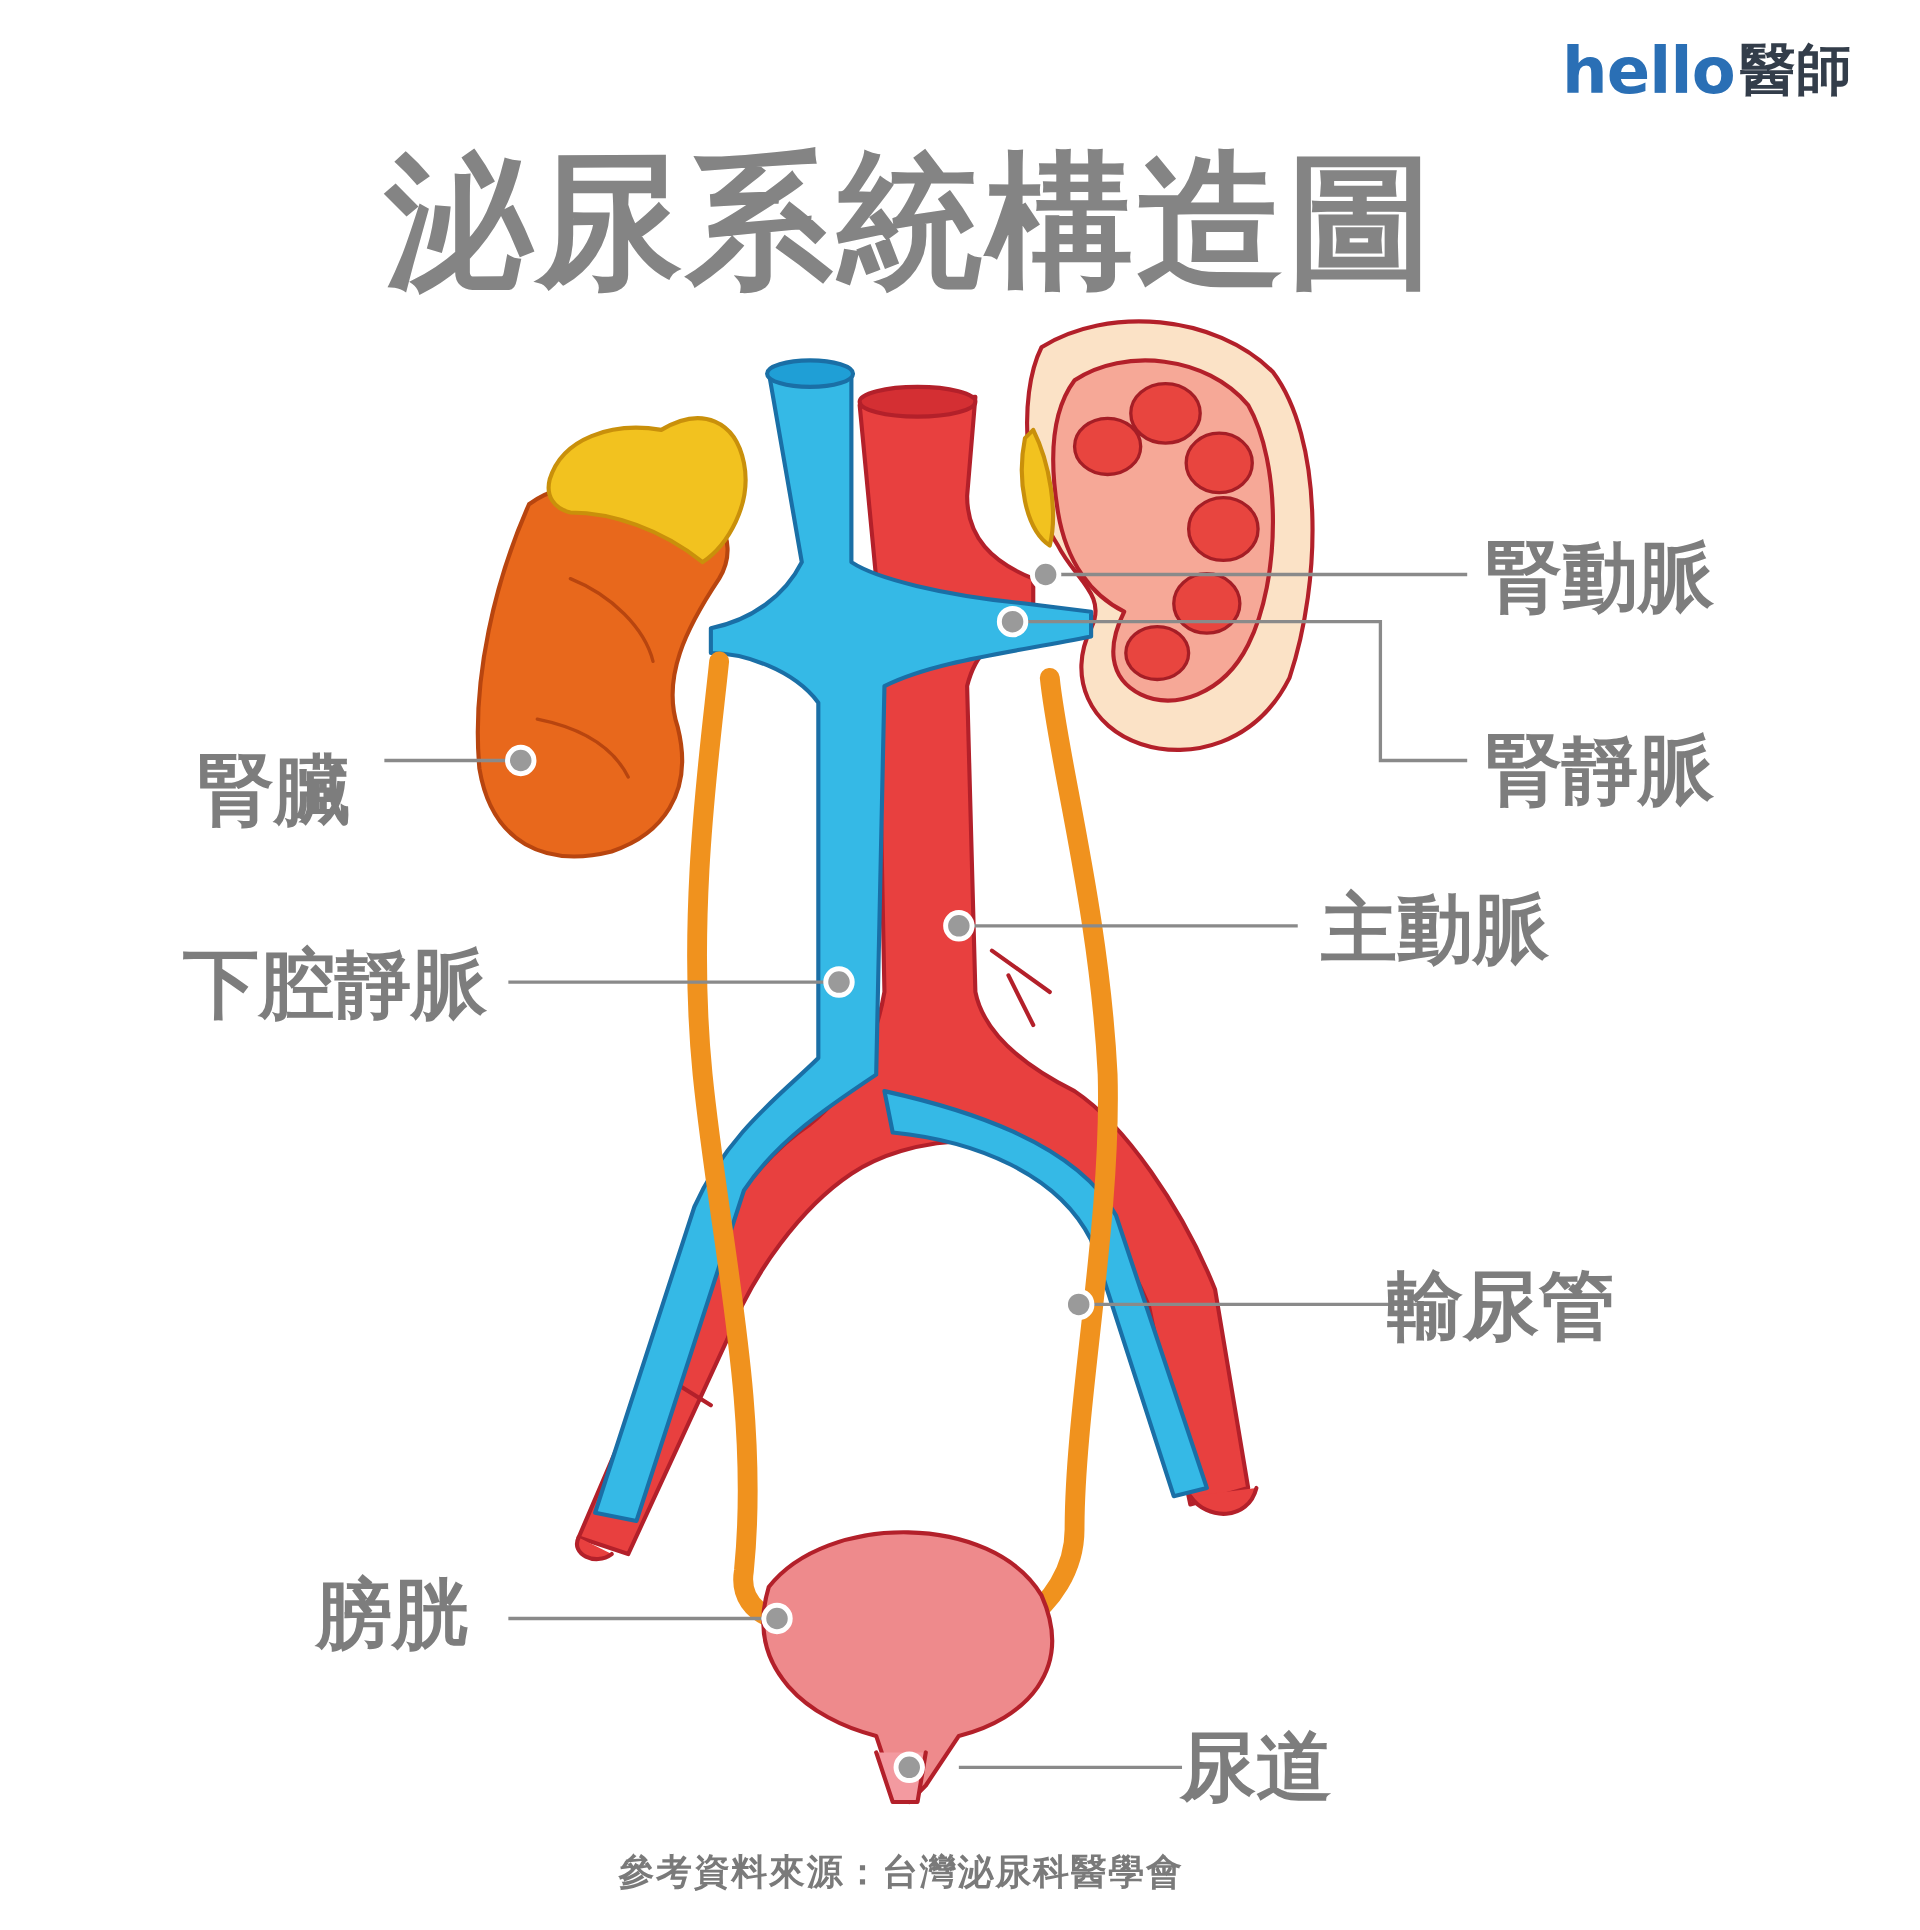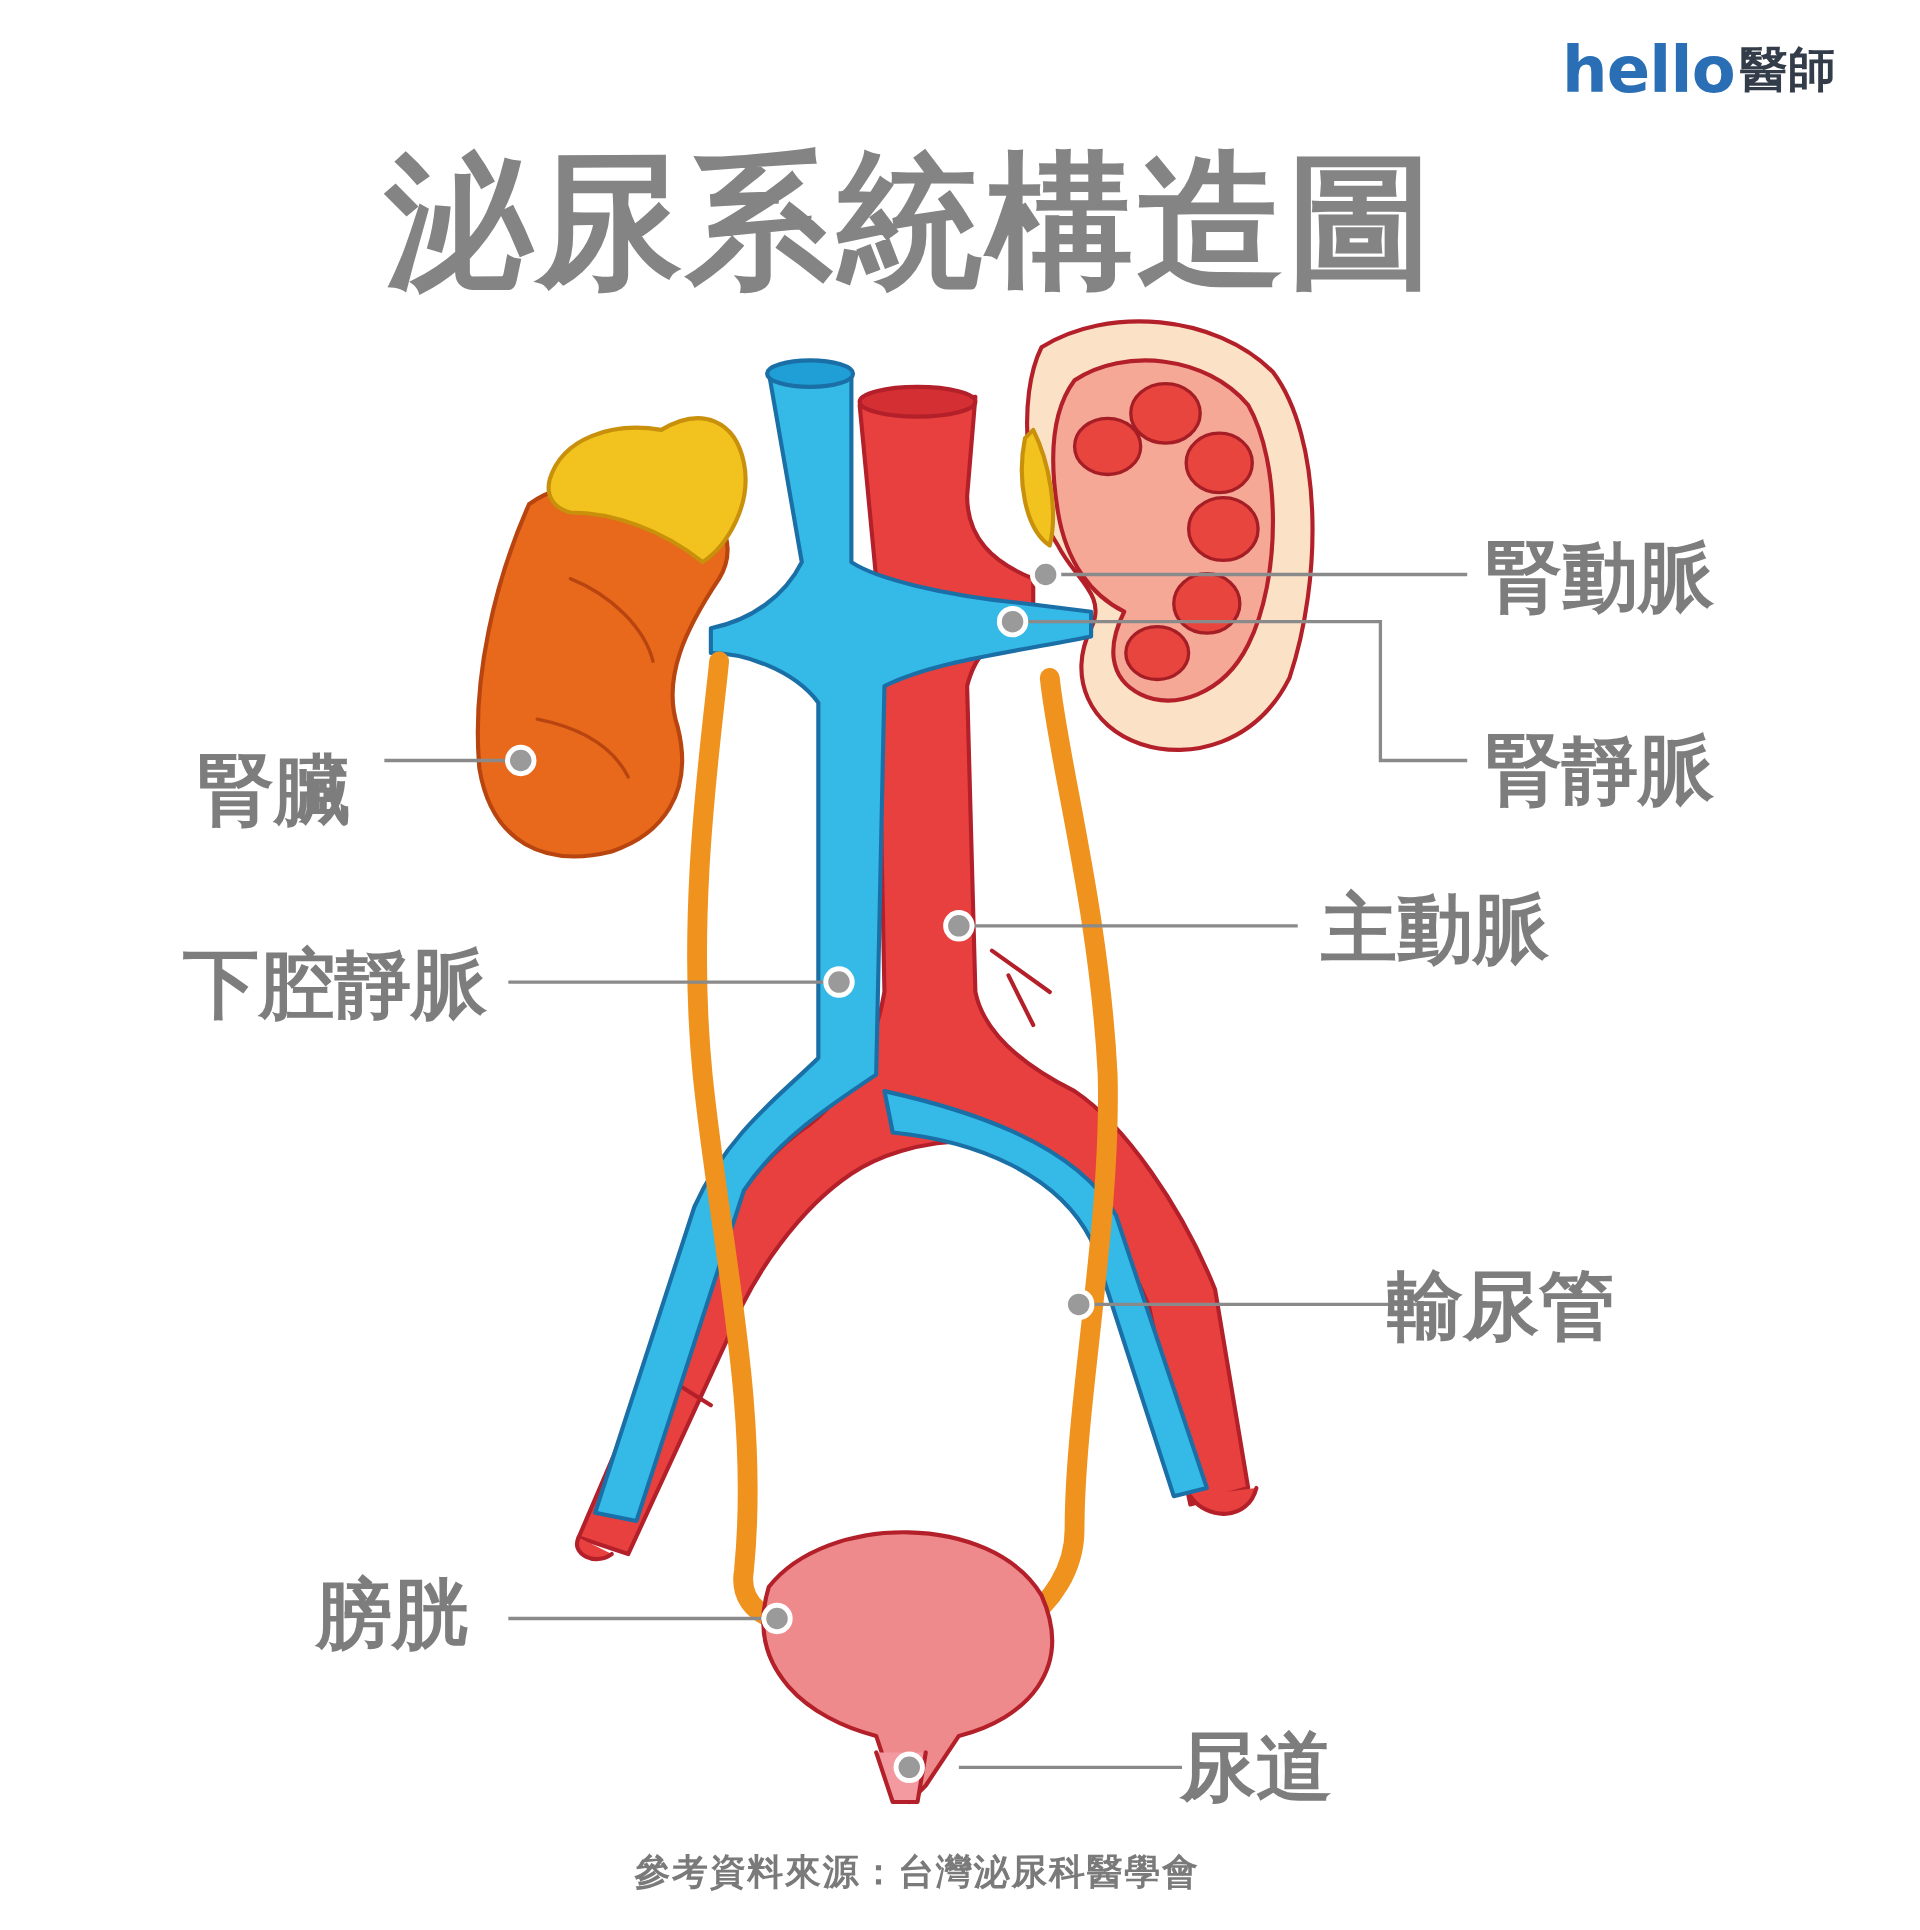--- a/index.html
+++ b/index.html
@@ -1,29 +1,29 @@
 <!DOCTYPE html>
 <html style="font-size:13.2px"><head>
 <meta charset="utf-8">
 <style>
   html, body { margin: 0; padding: 0; background: #ffffff; }
   body { width: 1921px; height: 1931px; position: relative; overflow: hidden;
          font-family: "DejaVu Sans", "Liberation Sans", sans-serif; }
   .logo { position: absolute; left: 1539px; top: 33px; display: flex; align-items: center; }
   .logo .hello { font-family: "DejaVu Sans", sans-serif; font-weight: bold; font-size: 64px;
                  color: #2a6fb5; letter-spacing: -0.8px; margin-left: 23px; }
-  .logo .brand { font-family: "DejaVu Sans", sans-serif; font-weight: bold; font-size: 48px;
+  .logo .brand { font-family: "DejaVu Sans", sans-serif; font-weight: bold; font-size: 56px;
                  color: #333d4a; margin-left: 5px; }
   .title { position: absolute; left: 0; width: 1822px; top: 124px; text-align: center;
            font-family: "DejaVu Sans", sans-serif; font-weight: bold; font-size: 147px;
            color: #848484; letter-spacing: 3.3px; }
   .diagram { position: absolute; left: 0; top: 0; width: 1921px; height: 1931px; }
   .label { position: absolute; font-family: "DejaVu Sans", sans-serif; font-weight: bold;
            font-size: 76px; color: #7d7d7d; white-space: nowrap; line-height: 1; }
-  .source { position: absolute; left: 16px; width: 1802px; top: 1848px; text-align: center;
+  .source { position: absolute; left: 0; width: 1802px; top: 1848px; text-align: center;
             font-family: "DejaVu Sans", sans-serif; font-weight: bold; font-size: 36px;
             color: #7a7a7a; letter-spacing: 1.7px; }
 </style>
 </head>
 <body>
 
 <div class="logo">
   <span class="hello">hello</span>
   <span class="brand">醫師</span>
 </div>

